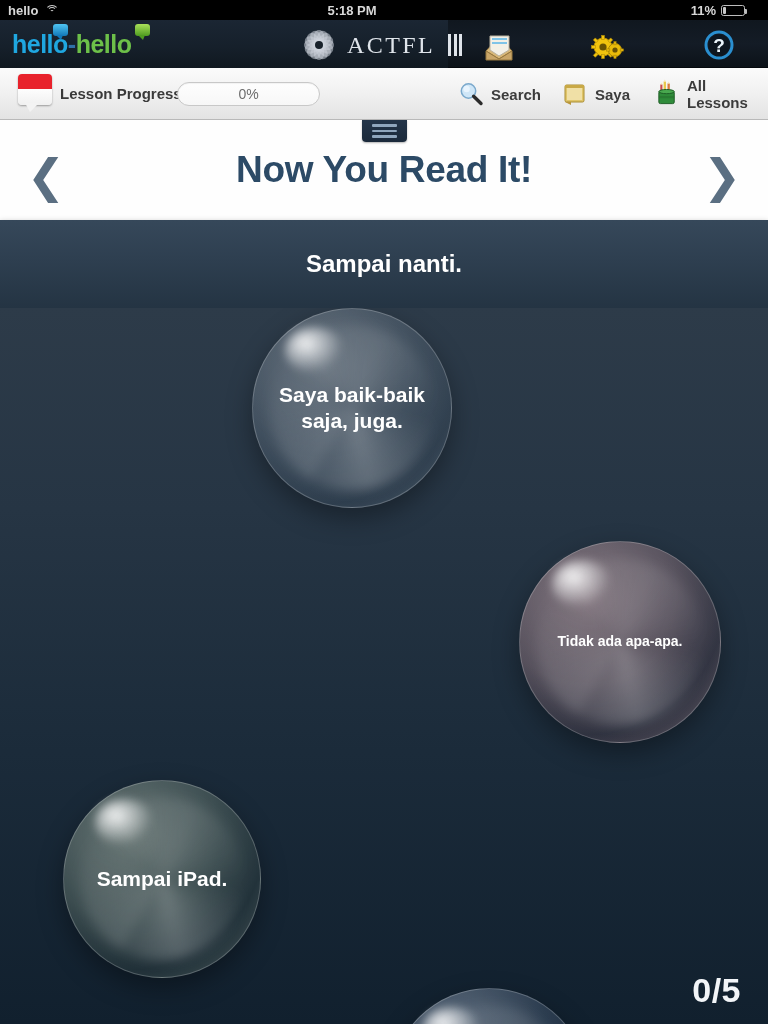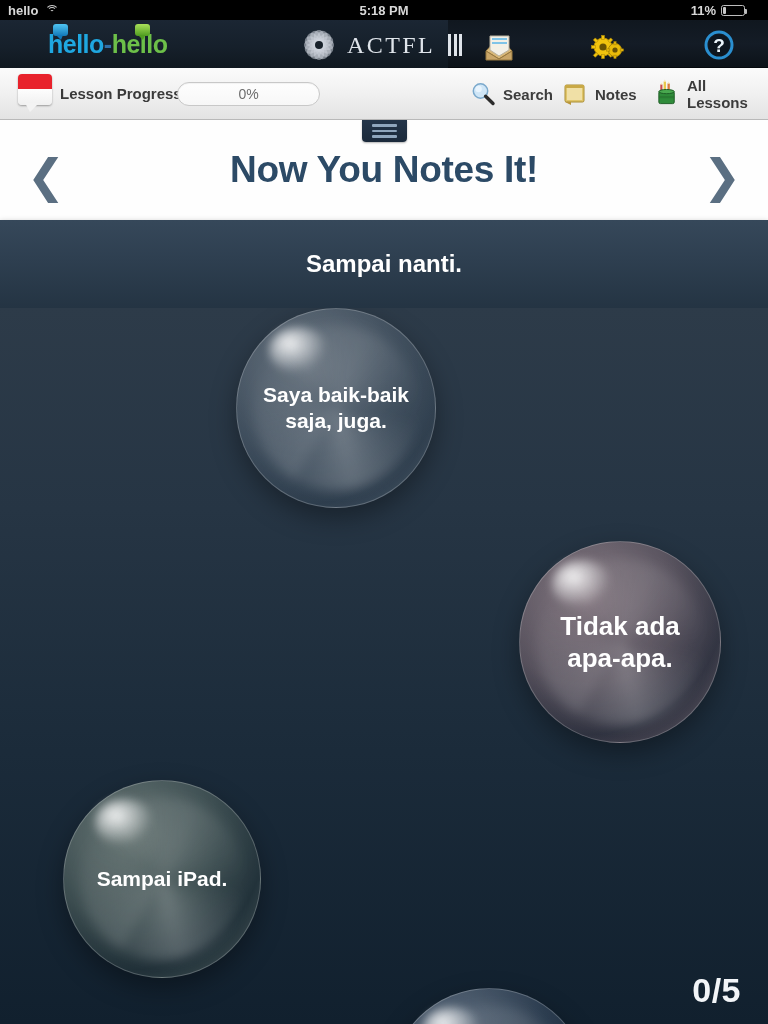--- a/index.html
+++ b/index.html
@@ -11,21 +11,21 @@
   }
   #screen { position:relative; width:768px; height:1024px; overflow:hidden; }
 
   
   #statusbar {
     position:absolute; top:0; left:0; width:768px; height:20px;
     background:#000; color:#d8d8d8; font-size:13px; font-weight:bold;
     display:flex; align-items:center;
   }
   #sb-left { position:absolute; left:8px; display:flex; align-items:center; gap:6px; }
-  #sb-center { position:absolute; left:0; width:768px; text-align:center; }
+  #sb-center { position:absolute; left:0; width:704px; text-align:center; }
   #sb-right { position:absolute; right:23px; display:flex; align-items:center; gap:5px; }
   .wifi-ico { display:inline-block; width:15px; height:11px; position:relative; }
   .wifi-ico i {
     position:absolute; left:50%; border:1.6px solid #cfcfcf;
     border-bottom-color:transparent; border-left-color:transparent;
     border-right-color:transparent; border-radius:50%;
     transform:translateX(-50%);
   }
   .wifi-ico i:nth-child(1){ width:14px; height:14px; top:0; }
   .wifi-ico i:nth-child(2){ width:9px;  height:9px;  top:2.5px; }
@@ -45,21 +45,21 @@
     position:absolute; top:20px; left:0; width:768px; height:48px;
     background:linear-gradient(180deg,#10171f 0%,#141c26 50%,#0c1218 100%);
     border-bottom:1px solid #05090d;
   }
   #brandbar-inner-panel{
     position:absolute; top:0; left:0; width:448px; height:48px;
     background:linear-gradient(180deg,#1b2633 0%,#16202b 55%,#101820 100%);
   }
   
   #logo { position:absolute; left:12px; top:5px; height:38px; }
-  .logo-word { font-size:25px; font-weight:bold; letter-spacing:-0.5px; line-height:38px;margin-left:36px; }
+  .logo-word { font-size:25px; font-weight:bold; letter-spacing:-0.5px; line-height:38px; }
   .lg-a { color:#1fa7e0; }
   .lg-dash { color:#2f6fa8; }
   .lg-b { color:#6dc049; }
   .bub {
     position:absolute; width:15px; height:12px; border-radius:3px;
   }
   .bub::after{
     content:""; position:absolute; left:3px; bottom:-4px;
     border-left:5px solid transparent; border-right:2px solid transparent;
     border-top:5px solid currentColor;
@@ -120,21 +120,21 @@
     border:1px solid #c8c8c8; border-radius:12px;
     display:flex; align-items:center; justify-content:center;
     box-shadow:inset 0 1px 1px rgba(0,0,0,.05);
   }
   #progress-value { font-size:14px; color:#6d6d6d; }
   .tb-btn {
     position:absolute; top:10px; height:32px;
     display:flex; align-items:center; gap:7px; cursor:pointer;
   }
   .tb-btn-label { font-size:15px; font-weight:bold; color:#3c3c3c; }
-  #btn-search { left:470px; }
+  #btn-search { left:458px; }
   #btn-notes  { left:562px; }
   #btn-all    { left:655px; }
 
   
   #titlebar {
     position:absolute; top:120px; left:0; width:768px; height:100px;
     background:#fefefe;
   }
   #drawer-tab {
     position:absolute; left:362px; top:-0px; width:45px; height:22px;
@@ -196,27 +196,27 @@
     width:84%; height:84%; border-radius:50%;
     background:conic-gradient(from 210deg,
         rgba(255,255,255,.22), rgba(255,255,255,.02) 25%,
         rgba(255,255,255,.14) 48%, rgba(255,255,255,.0) 68%,
         rgba(255,255,255,.30) 88%, rgba(255,255,255,.10));
     filter:blur(6px); opacity:.75;
   }
   .bubble .label { position:relative; z-index:4; padding:0 10px; line-height:1.25; }
 
   #bubble-1 {
-    left:236px; top:0px; width:200px; height:200px; font-size:21px;
+    left:252px; top:0px; width:200px; height:200px; font-size:21px;
     background:radial-gradient(circle at 36% 30%,
         rgba(226,232,238,.34), rgba(160,176,192,.20) 48%,
         rgba(96,116,136,.14) 72%, rgba(200,214,228,.26) 100%);
   }
   #bubble-2 {
-    left:519px; top:233px; width:202px; height:202px; font-size:26px;
+    left:519px; top:233px; width:202px; height:202px; font-size:14px;
     background:radial-gradient(circle at 34% 28%,
         rgba(238,196,198,.48), rgba(206,156,160,.32) 45%,
         rgba(120,76,84,.22) 70%, rgba(228,178,182,.40) 100%);
   }
   #bubble-3 {
     left:63px; top:472px; width:198px; height:198px; font-size:21px;
     background:radial-gradient(circle at 34% 28%,
         rgba(218,230,206,.42), rgba(166,186,158,.27) 45%,
         rgba(86,104,86,.20) 70%, rgba(196,214,190,.34) 100%);
   }
@@ -353,21 +353,21 @@
       <span class="tb-btn-label">Search</span>
     </div>
 
     <div class="tb-btn" id="btn-notes">
       <svg width="26" height="26" viewBox="0 0 26 26">
         <rect x="3" y="4" width="19" height="17" rx="1.5" fill="#e0c56a" stroke="#a98d33" stroke-width="1"></rect>
         <rect x="5" y="6.5" width="15" height="12.5" fill="#f0e0a6"></rect>
         <path d="M3,4 L22,4 L22,7 L3,7 Z" fill="#c9a946"></path>
         <path d="M3,21 L9,24 L9,21 Z" fill="#b9963c"></path>
       </svg>
-      <span class="tb-btn-label">Notes</span>
+      <span class="tb-btn-label">Saya</span>
     </div>
 
     <div class="tb-btn" id="btn-all">
       <svg width="26" height="30" viewBox="0 0 26 30">
         <g>
           <rect x="9" y="2" width="2.4" height="11" fill="#e8c84a"></rect>
           <path d="M9,2 L10.2,0 L11.4,2 Z" fill="#f4e9b8"></path>
           <rect x="13" y="4" width="2.4" height="9" fill="#d97b3e"></rect>
           <path d="M13,4 L14.2,2 L15.4,4 Z" fill="#f4e9b8"></path>
           <rect x="5.5" y="5" width="2.2" height="8" fill="#c94b4b"></rect>
@@ -380,21 +380,21 @@
       <span class="tb-btn-label">All Lessons</span>
     </div>
   </div>
 
   <div id="titlebar">
     <div id="drawer-tab">
       <i></i>
         <i></i>
         <i></i>
     </div>
-    <div id="page-title">Now You Notes It!</div>
+    <div id="page-title">Now You Read It!</div>
     <div class="nav-chevron" id="nav-prev">❮</div>
     <div class="nav-chevron" id="nav-next">❯</div>
   </div>
 
   <div id="prompt-banner">
     <div id="prompt-text">Sampai nanti.</div>
   </div>
 
   <div id="stage">
 

